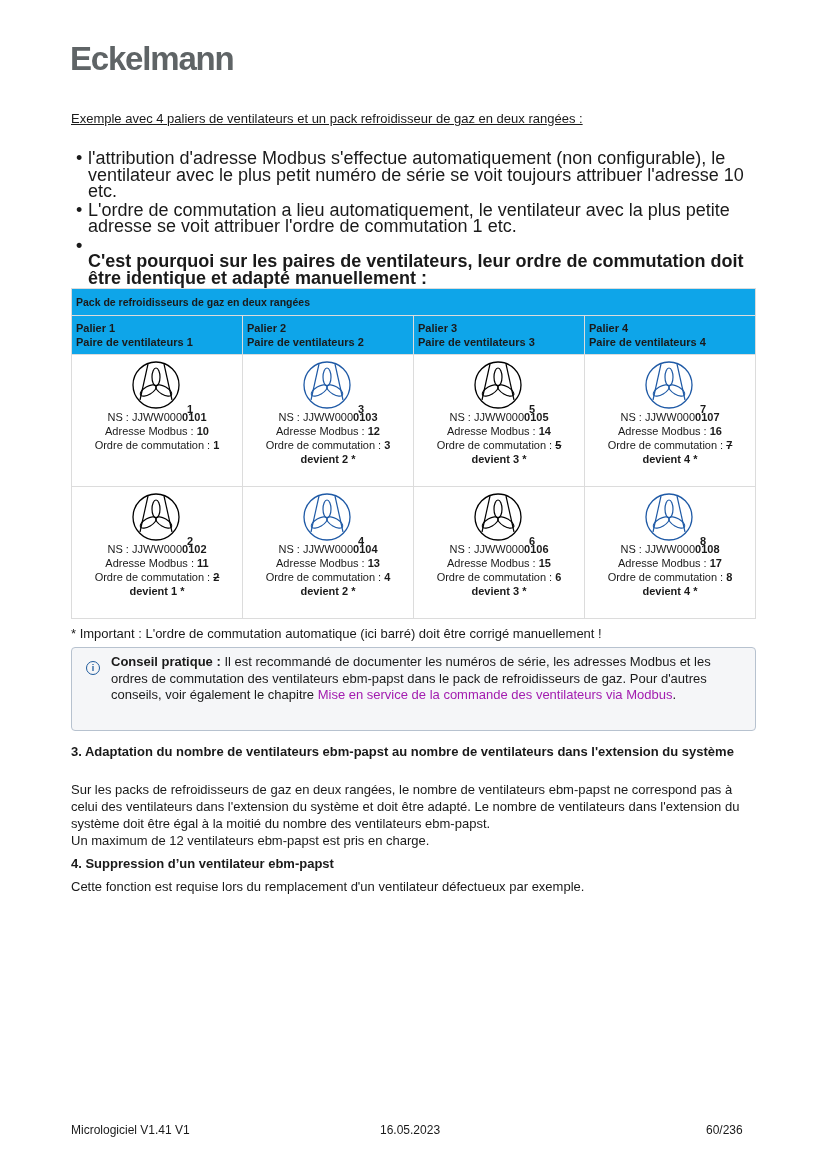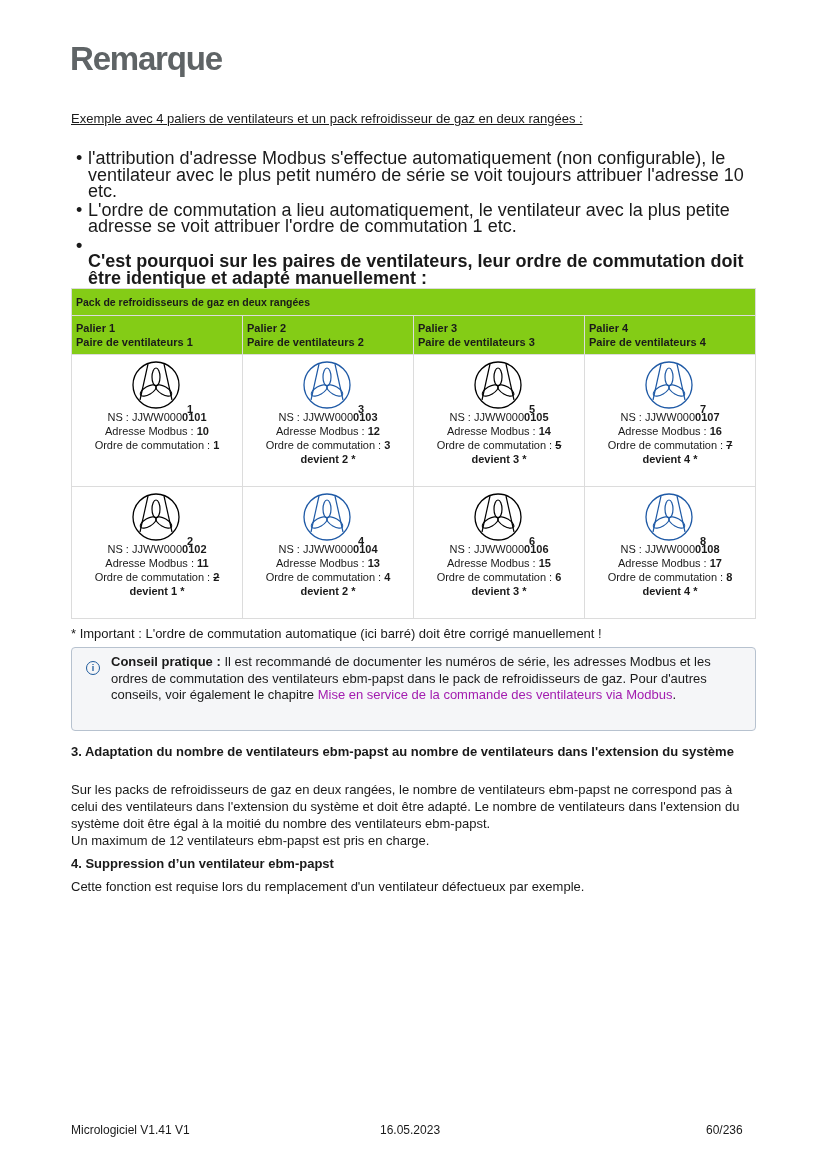--- a/index.html
+++ b/index.html
@@ -9,21 +9,21 @@
           color: #5f6466; letter-spacing: -1.2px; }
   .intro { position: absolute; left: 71px; top: 111px; font-size: 13px; text-decoration: underline; }
   ul.bullets { position: absolute; left: 71px; top: 150px; width: 690px; margin: 0; padding: 0;
                list-style: none; font-size: 18px; line-height: 16.5px; }
   ul.bullets li { position: relative; padding-left: 17px; margin-bottom: 2px; }
   ul.bullets li::before { content: "•"; position: absolute; left: 5px; top: 0; }
   ul.bullets li.bold { font-weight: bold; }
   table.fans { position: absolute; left: 71px; top: 288px; width: 685px; border-collapse: collapse;
                font-size: 11px; table-layout: fixed; }
   table.fans td, table.fans th { border: 1px solid #dcdcdc; }
-  table.fans th { background: #84cc16; text-align: left; font-weight: bold; padding: 5px 4px;
+  table.fans th { background: #0ea5e9; text-align: left; font-weight: bold; padding: 5px 4px;
                   line-height: 14px; }
   table.fans th.caption { padding: 6px 4px; font-size: 10.5px; }
   table.fans td { text-align: center; vertical-align: top; padding: 5px 2px 6px 2px; line-height: 14px; height: 120px; }
   .fan-wrap { position: relative; width: 80px; height: 48px; margin: 0 auto; }
   .fan-wrap svg { position: absolute; left: 14px; top: 0; }
   .fan-num { position: absolute; right: 4px; top: 42px; font-weight: bold; }
   .fan-block { margin-top: 2px; }
   .strike { text-decoration: line-through; font-weight: bold; }
   b { font-weight: bold; text-align: center; }
   .important { position: absolute; left: 71px; top: 626px; font-size: 13px; }
@@ -35,21 +35,21 @@
   .tip a { color: #a21caf; text-decoration: none; }
   .h3 { position: absolute; left: 71px; top: 744px; width: 690px; font-size: 13px; font-weight: bold; line-height: 16.5px; }
   .para { position: absolute; left: 71px; top: 781px; width: 690px; font-size: 13px; line-height: 17px; }
   .h4 { position: absolute; left: 71px; top: 856px; font-size: 13px; font-weight: bold; }
   .para2 { position: absolute; left: 71px; top: 879px; font-size: 13px; }
   .footer { position: absolute; top: 1123px; font-size: 12px; }
 </style>
 </head>
 <body>
 
-<div class="logo">Remarque</div>
+<div class="logo">Eckelmann</div>
 
 <div class="intro">Exemple avec 4 paliers de ventilateurs et un pack refroidisseur de gaz en deux rangées :</div>
 
 <ul class="bullets">
   <li>l'attribution d'adresse Modbus s'effectue automatiquement (non configurable), le ventilateur avec le plus petit numéro de série se voit toujours attribuer l'adresse 10 etc.</li>
   <li>L'ordre de commutation a lieu automatiquement, le ventilateur avec la plus petite adresse se voit attribuer l'ordre de commutation 1 etc.</li>
   <li class="bold">
     <br>
     <span>C'est pourquoi sur les paires de ventilateurs, leur ordre de commutation doit être identique et adapté manuellement :</span>
   </li>

